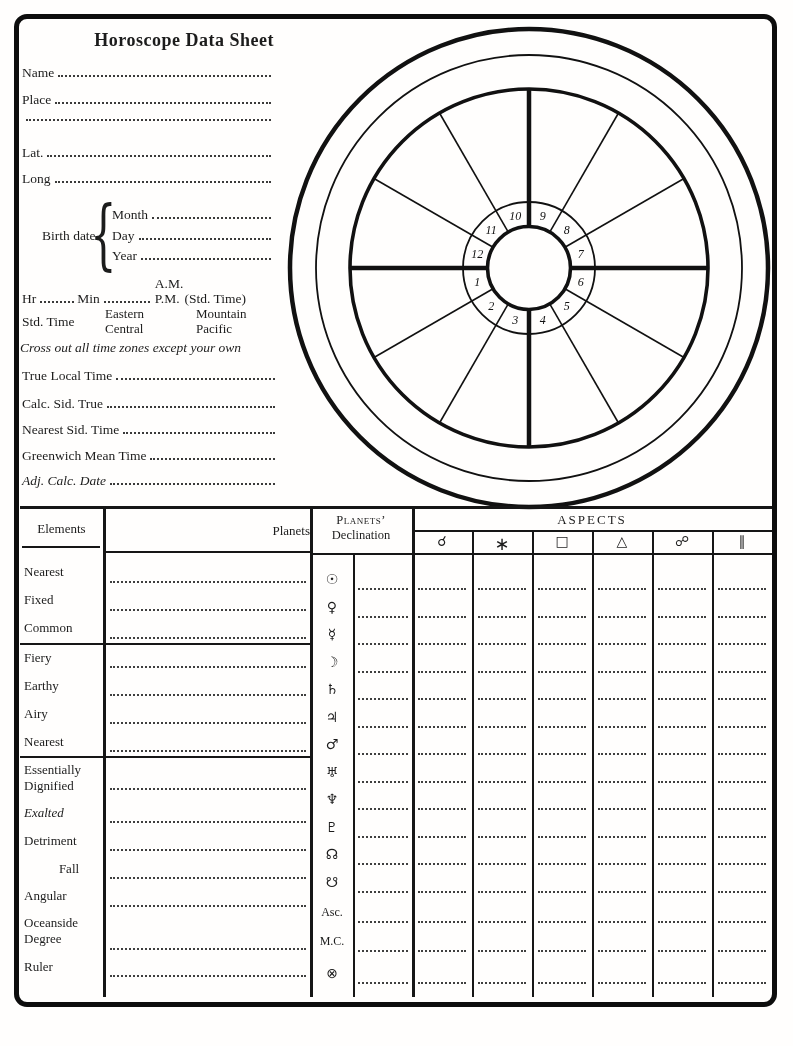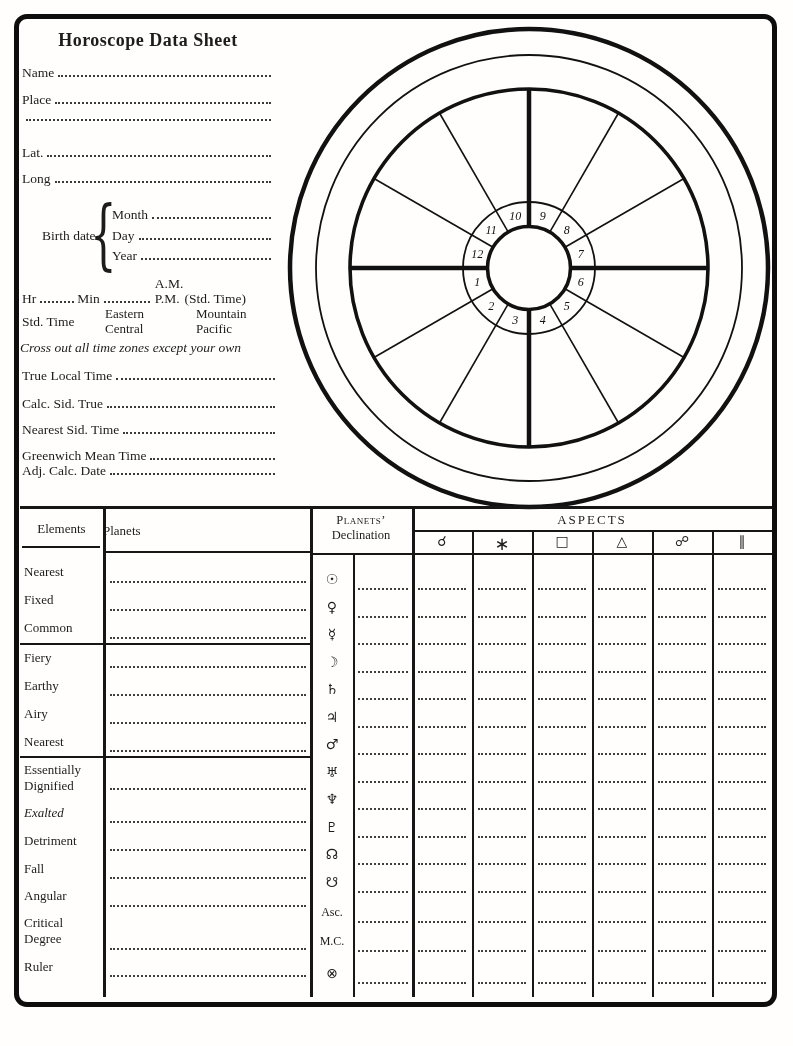--- a/index.html
+++ b/index.html
@@ -26,21 +26,21 @@
   #brace{font-size:76px;font-family:"DejaVu Serif",serif;transform:scaleX(.55);transform-origin:left center;line-height:72px;font-weight:400;}
   .zoneblk span{display:block;line-height:14.5px;font-size:13px;}
   text{font-family:"Liberation Serif","DejaVu Serif",serif;}
 </style>
 </head>
 <body>
 
 <div id="sheet">
   <div id="frame" class="abs"></div>
 
-  <div id="title" class="abs" style="left:22px;top:30px;width:252px;">Horoscope Data Sheet</div>
+  <div id="title" class="abs" style="left:22px;top:30px;width:252px;text-align:right;">Horoscope Data Sheet</div>
 
   <div id="top-fields" class="abs" style="left:0;top:0;">
       <div class="frow abs" style="left: 22px; top: 65px; width: 252px;">
         <span class="lab">Name</span>
         <span class="lead"></span>
       </div>
       <div class="frow abs" style="left: 22px; top: 92px; width: 252px;">
         <span class="lab">Place</span>
         <span class="lead"></span>
       </div>
@@ -106,21 +106,21 @@
         <span class="lead"></span>
       </div>
       <div class="frow abs" style="left: 22px; top: 422px; width: 256px;">
         <span class="lab">Nearest Sid. Time</span>
         <span class="lead"></span>
       </div>
       <div class="frow abs" style="left: 22px; top: 448px; width: 256px;">
         <span class="lab">Greenwich Mean Time</span>
         <span class="lead"></span>
       </div>
-      <div class="frow abs" style="left: 22px; top: 463px; width: 256px;">
+      <div class="frow abs" style="left: 22px; top: 473px; width: 256px; font-style: italic;">
         <span class="lab">Adj. Calc. Date</span>
         <span class="lead"></span>
       </div>
     </div>
 
   <svg id="wheel" class="abs" style="left:287px;top:21px;" width="492" height="492" viewBox="0 0 492 492">
     <circle cx="242" cy="247" r="239" fill="none" stroke="#111" stroke-width="4.5"></circle>
     <circle cx="242" cy="247" r="213" fill="none" stroke="#111" stroke-width="1.8"></circle>
     <circle cx="242" cy="247" r="179" fill="none" stroke="#111" stroke-width="3.6"></circle>
     <circle cx="242" cy="247" r="66" fill="none" stroke="#111" stroke-width="1.8"></circle>
@@ -149,21 +149,21 @@
         <text x="293.6770317064652" y="233.15318108701516" text-anchor="middle" dy="4" font-size="12" font-style="italic" fill="#111">7</text>
         <text x="279.8302127934803" y="209.16978720651974" text-anchor="middle" dy="4" font-size="12" font-style="italic" fill="#111">8</text>
         <text x="255.84681891298487" y="195.32296829353484" text-anchor="middle" dy="4" font-size="12" font-style="italic" fill="#111">9</text>
         <text x="228.15318108701518" y="195.32296829353484" text-anchor="middle" dy="4" font-size="12" font-style="italic" fill="#111">10</text>
         <text x="204.1697872065197" y="209.16978720651974" text-anchor="middle" dy="4" font-size="12" font-style="italic" fill="#111">11</text>
         <text x="190.32296829353484" y="233.15318108701513" text-anchor="middle" dy="4" font-size="12" font-style="italic" fill="#111">12</text>
       </g>
   </svg>
 
   <div class="abs hdr" style="left:20px;top:521px;width:83px;text-align:center;">Elements</div>
-  <div class="abs hdr" style="left:103px;top:523px;width:207px;text-align:left;">Planets</div>
+  <div class="abs hdr" style="left:103px;top:523px;width:207px;text-align:right;">Planets</div>
   <div class="abs" style="left:310px;top:513px;width:102px;text-align:center;font-size:12.5px;line-height:15px;">
     <span class="smallcaps" style="display:block;letter-spacing:.5px;">Planets’</span>
     <span style="display:block;">Declination</span>
   </div>
   <div class="abs hdr" style="left:412px;top:512px;width:360px;text-align:center;letter-spacing:2px;">ASPECTS</div>
   <div id="aspect-symbol-row">
       <div class="abs glyph" style="left: 412px; top: 533px; width: 60px; text-align: center; font-size: 14px;">☌</div>
       <div class="abs glyph" style="left: 472px; top: 533px; width: 60px; text-align: center; font-size: 18px;">∗</div>
       <div class="abs glyph" style="left: 532px; top: 533px; width: 60px; text-align: center; font-size: 14px;">□</div>
       <div class="abs glyph" style="left: 592px; top: 533px; width: 60px; text-align: center; font-size: 14px;">△</div>
@@ -194,23 +194,23 @@
       <div class="abs tlabel" style="left: 24px; top: 564px; width: 90px;">Nearest</div>
       <div class="abs tlabel" style="left: 24px; top: 592px; width: 90px;">Fixed</div>
       <div class="abs tlabel" style="left: 24px; top: 620px; width: 90px;">Common</div>
       <div class="abs tlabel" style="left: 24px; top: 650px; width: 90px;">Fiery</div>
       <div class="abs tlabel" style="left: 24px; top: 678px; width: 90px;">Earthy</div>
       <div class="abs tlabel" style="left: 24px; top: 706px; width: 90px;">Airy</div>
       <div class="abs tlabel" style="left: 24px; top: 734px; width: 90px;">Nearest</div>
       <div class="abs tlabel" style="left: 24px; top: 762px; width: 84px;">Essentially Dignified</div>
       <div class="abs tlabel" style="left: 24px; top: 805px; width: 90px; font-style: italic;">Exalted</div>
       <div class="abs tlabel" style="left: 24px; top: 833px; width: 90px;">Detriment</div>
-      <div class="abs tlabel" style="left: 24px; top: 861px; width: 90px;">Fall</div>
+      <div class="abs tlabel" style="left: 24px; top: 861px; width: 90px; text-align: center;">Fall</div>
       <div class="abs tlabel" style="left: 24px; top: 888px; width: 90px;">Angular</div>
-      <div class="abs tlabel" style="left: 24px; top: 915px; width: 62px;">Critical Degree</div>
+      <div class="abs tlabel" style="left: 24px; top: 915px; width: 62px;">Oceanside Degree</div>
       <div class="abs tlabel" style="left: 24px; top: 959px; width: 90px;">Ruler</div>
     </div>
   <div id="planet-fill-lines">
       <div class="dotline abs" style="left: 110px; top: 581px; width: 196px;"></div>
       <div class="dotline abs" style="left: 110px; top: 609px; width: 196px;"></div>
       <div class="dotline abs" style="left: 110px; top: 637px; width: 196px;"></div>
       <div class="dotline abs" style="left: 110px; top: 666px; width: 196px;"></div>
       <div class="dotline abs" style="left: 110px; top: 694px; width: 196px;"></div>
       <div class="dotline abs" style="left: 110px; top: 722px; width: 196px;"></div>
       <div class="dotline abs" style="left: 110px; top: 750px; width: 196px;"></div>

